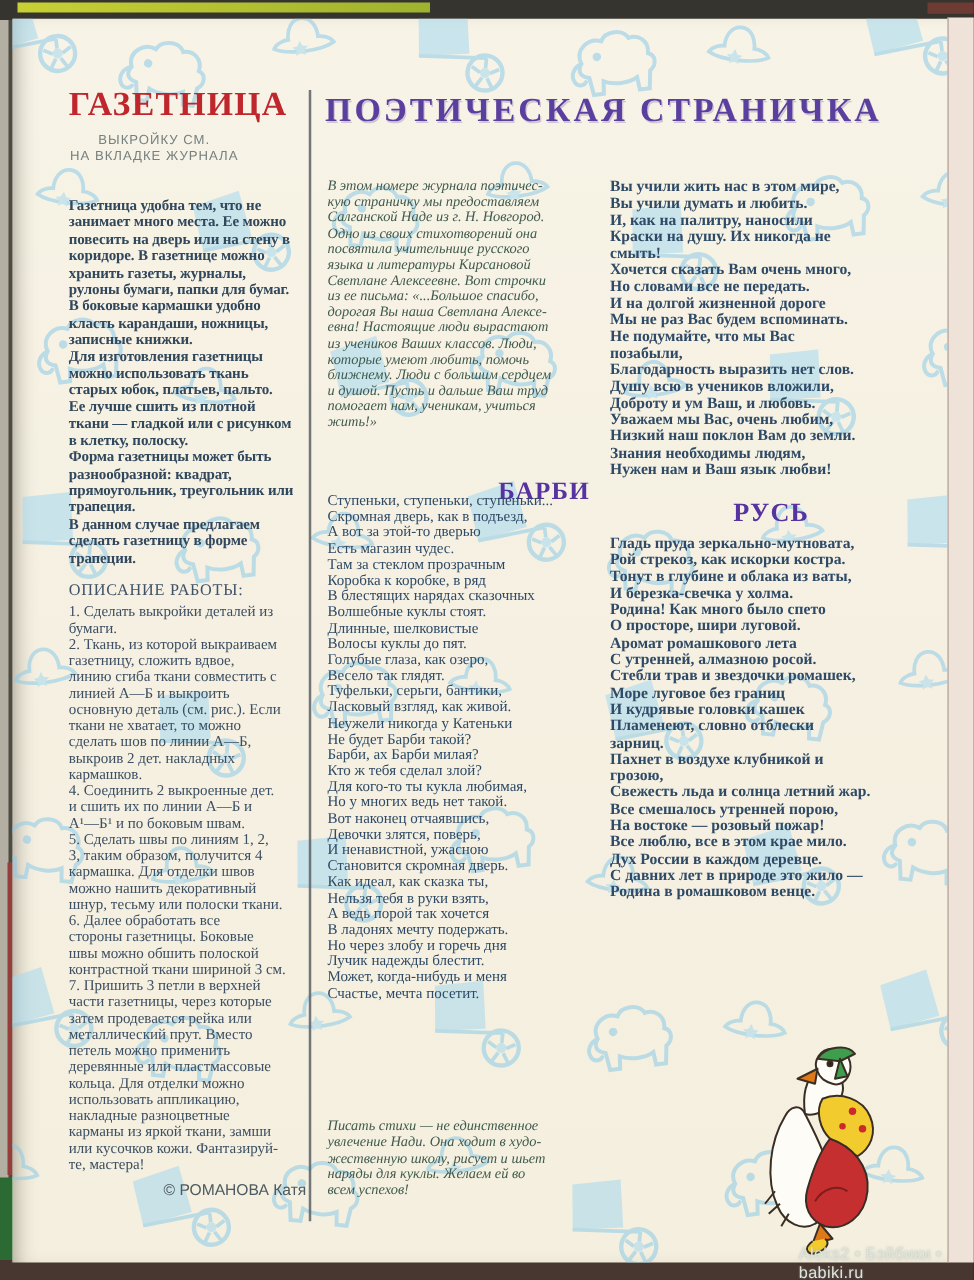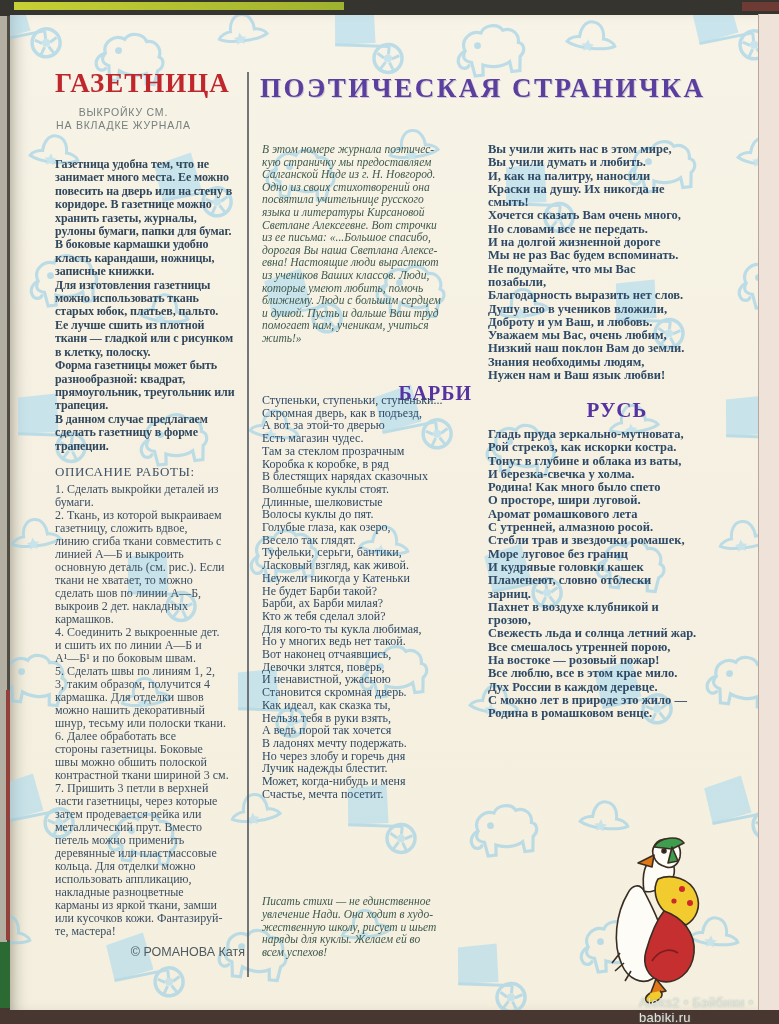--- a/index.html
+++ b/index.html
@@ -327,21 +327,21 @@
         <div class="tl">И кудрявые головки кашек</div>
         <div class="tl">Пламенеют, словно отблески</div>
         <div class="tl">зарниц.</div>
         <div class="tl">Пахнет в воздухе клубникой и</div>
         <div class="tl">грозою,</div>
         <div class="tl">Свежесть льда и солнца летний жар.</div>
         <div class="tl">Все смешалось утренней порою,</div>
         <div class="tl">На востоке — розовый пожар!</div>
         <div class="tl">Все люблю, все в этом крае мило.</div>
         <div class="tl">Дух России в каждом деревце.</div>
-        <div class="tl">С можно лет в природе это жило —</div>
+        <div class="tl">С давних лет в природе это жило —</div>
         <div class="tl">Родина в ромашковом венце.</div>
       </div>
 
     <svg class="abs goose" width="118" height="175" viewBox="0 0 118 175" xmlns="http://www.w3.org/2000/svg">
       <g stroke="#3a2e24" stroke-width="1.6" stroke-linejoin="round">
         <path d="M30,60 C18,80 14,110 24,132 C30,146 44,152 54,146 C66,140 70,124 66,106 C62,88 52,70 46,58 C42,50 34,52 30,60 Z" fill="#fdfcf6"></path>
         <path d="M22,120 l-8,10 M26,130 l-9,8 M33,138 l-6,10" fill="none"></path>
         <path d="M46,58 C44,44 46,30 56,24 C64,20 74,24 76,34 C78,44 72,50 64,54 C58,58 50,60 46,58 Z" fill="#fdfcf6"></path>
         <path d="M56,24 C52,16 58,6 68,6 C78,6 84,14 82,24 C80,32 74,36 68,34 C62,32 58,30 56,24 Z" fill="#fdfcf6"></path>
         <path d="M56,14 C62,4 80,2 86,10 L74,16 Z" fill="#3f9e4e"></path>

